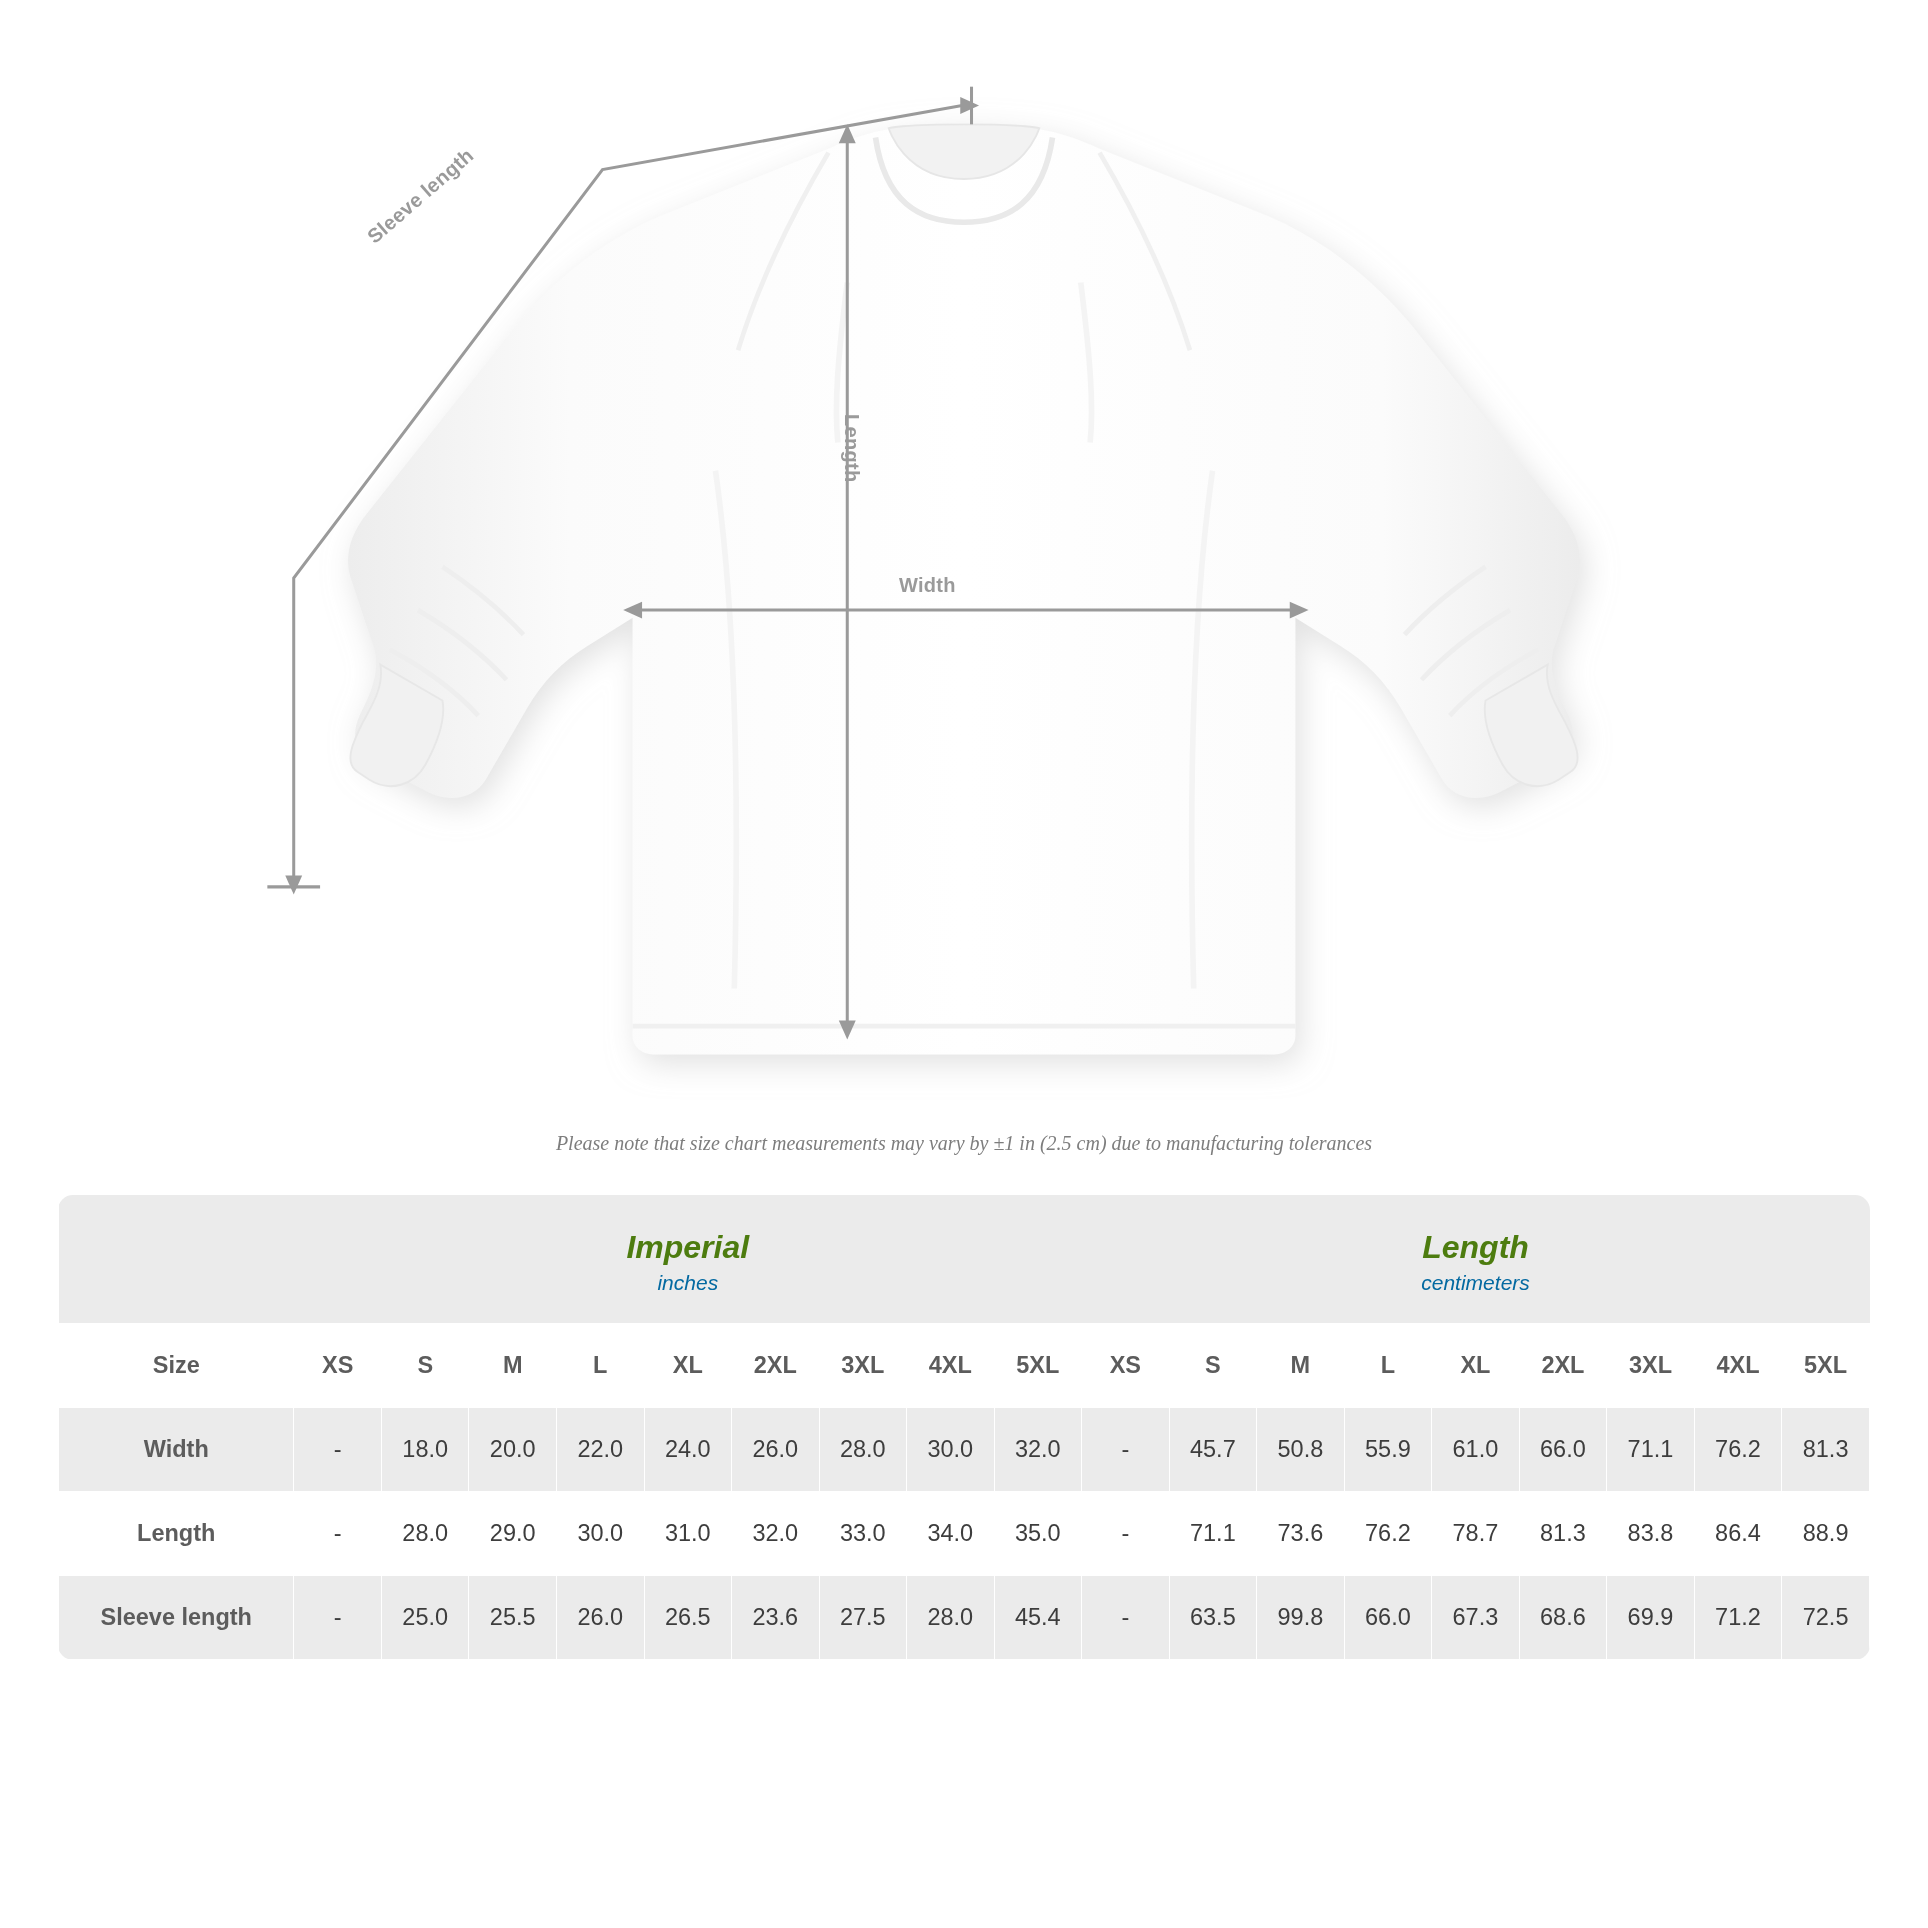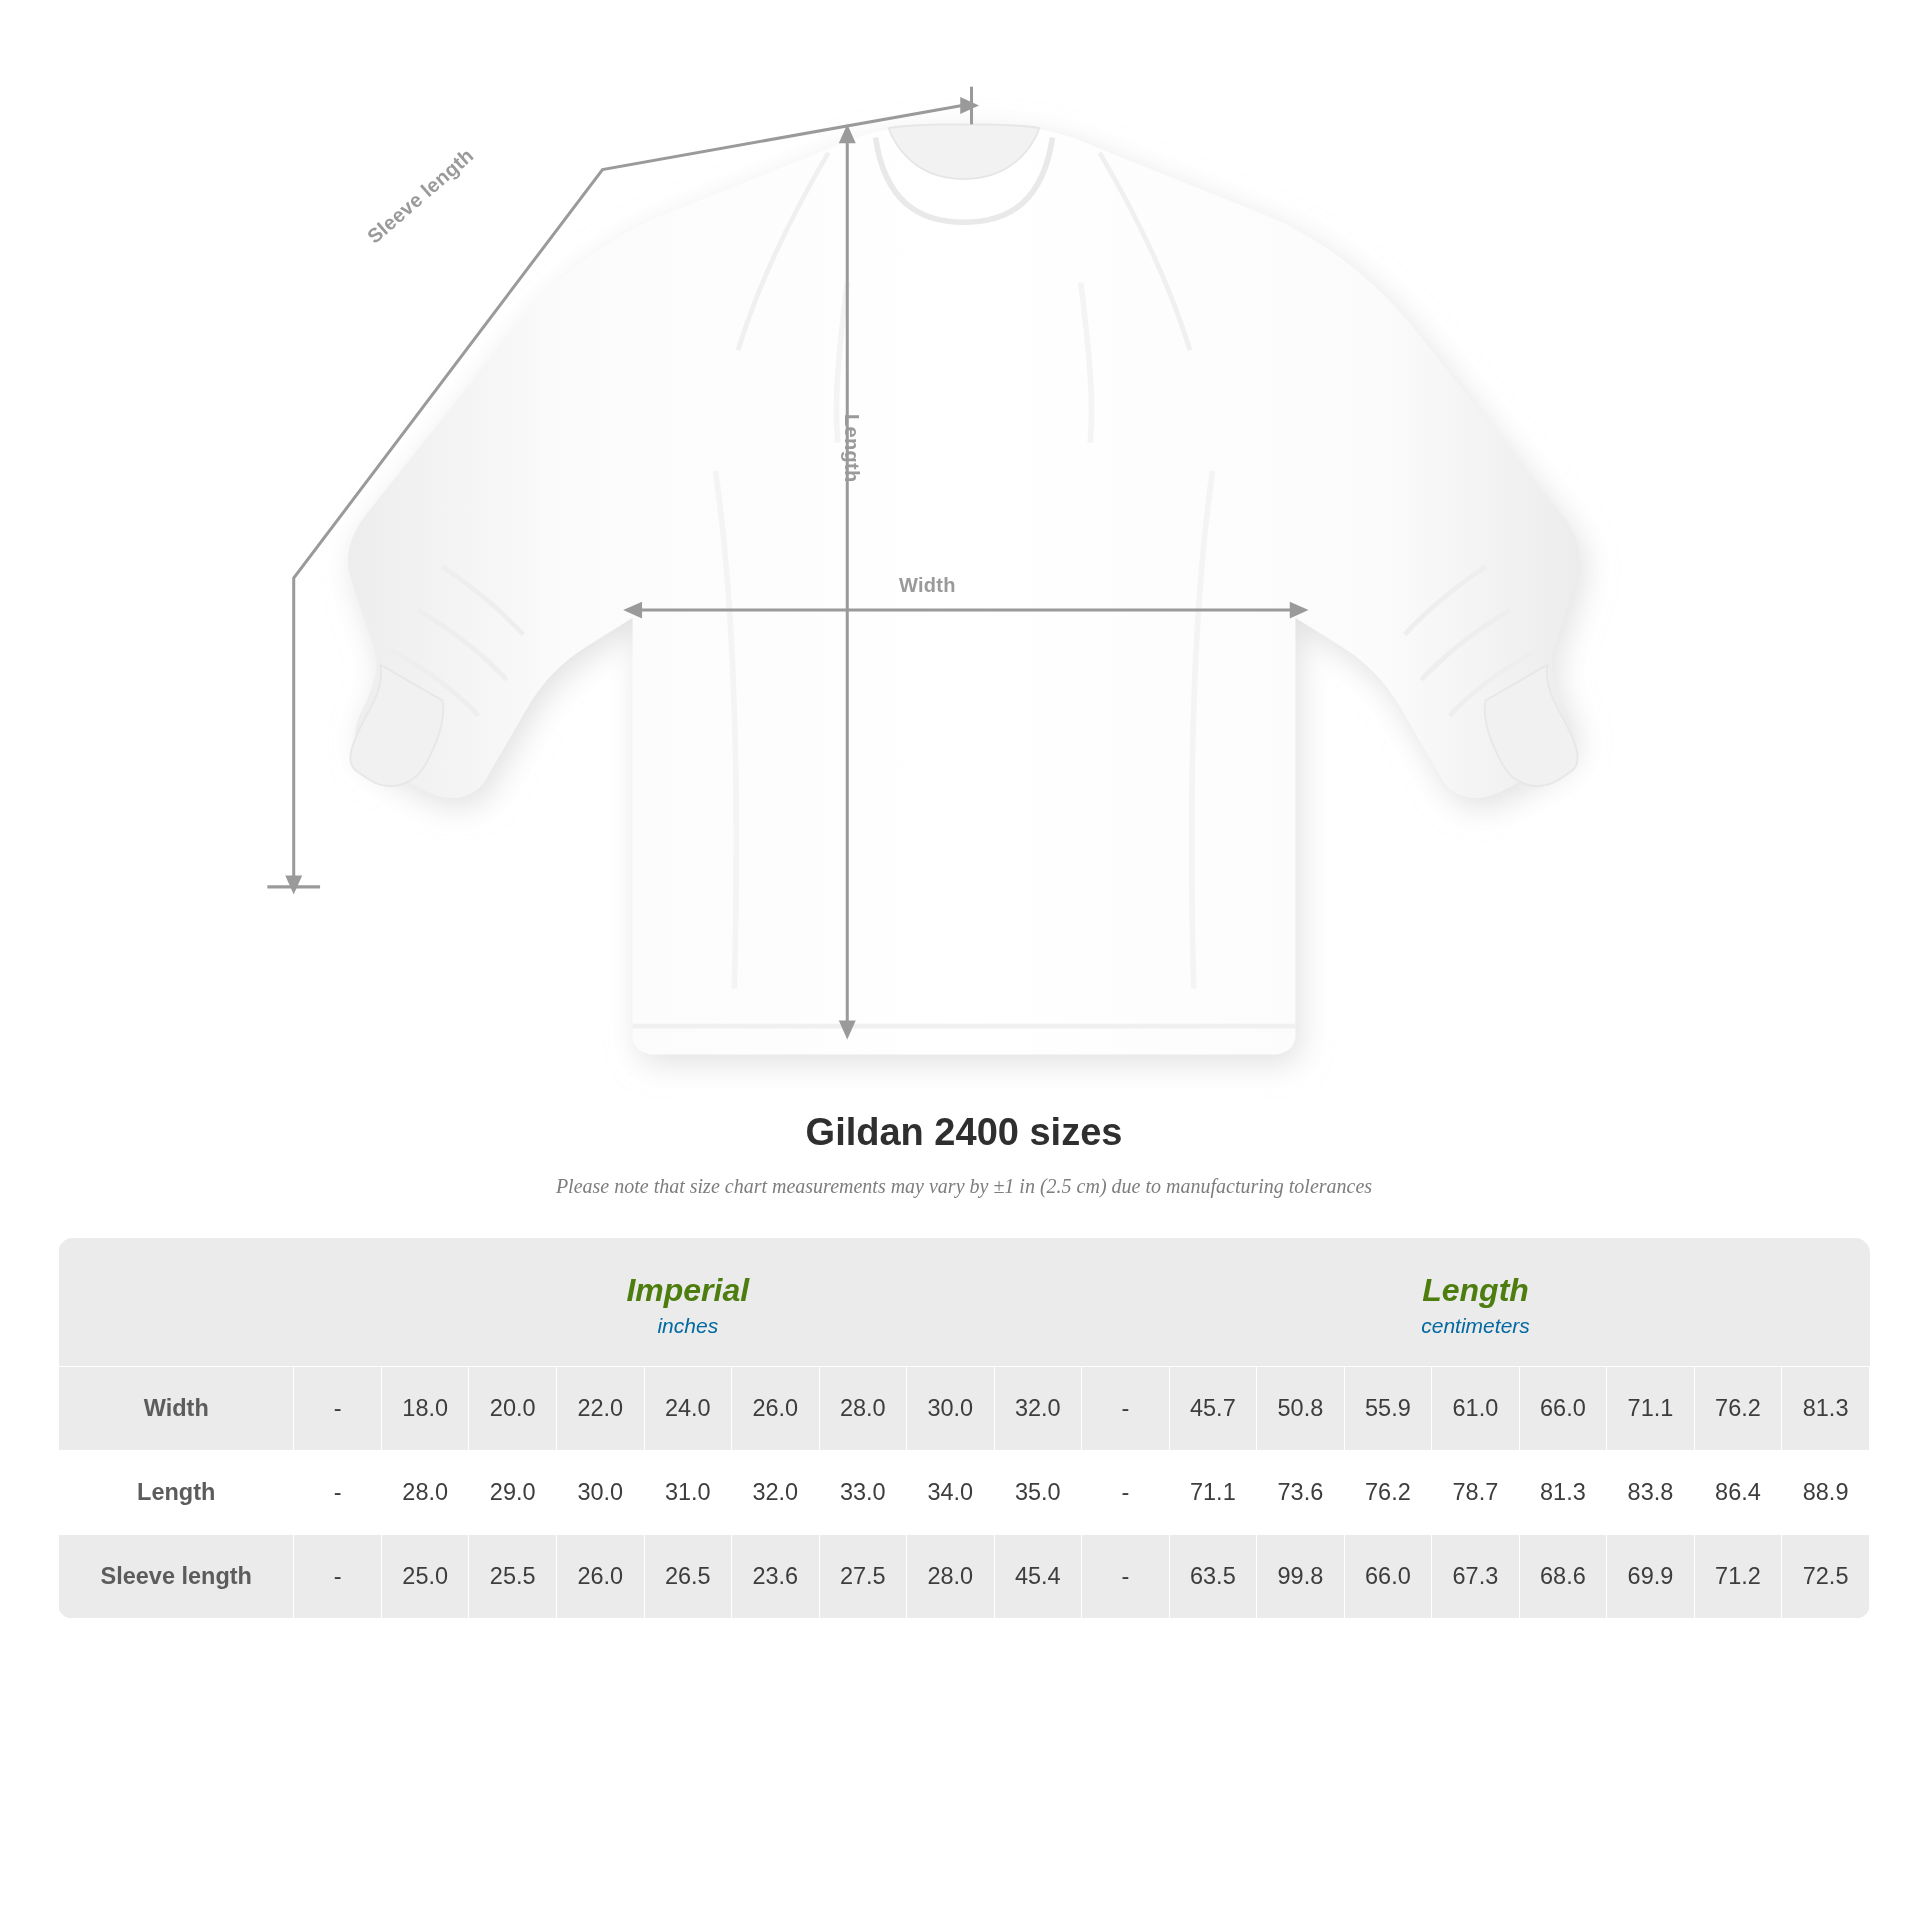--- a/index.html
+++ b/index.html
@@ -245,21 +245,20 @@
         <line x1="1032" y1="92" x2="1032" y2="132"></line>
         <line x1="284" y1="942" x2="340" y2="942"></line>
       </g>
     </svg>
 
     <div class="dim-label" id="label-sleeve">Sleeve length</div>
     <div class="dim-label" id="label-length">Length</div>
     <div class="dim-label" id="label-width">Width</div>
   </div>
 
-  <h1 id="chart-title">Gildan 2400 sizes</h1>
   <p id="chart-note">Please note that size chart measurements may vary by ±1 in (2.5 cm) due to manufacturing tolerances</p>
 
   <div id="table-wrap">
     <table>
       <colgroup>
         <col style="width:13.0%">
         <col span="18" style="width:4.833%">
       </colgroup>
       <tbody>
 
@@ -268,20 +267,41 @@
           <td colspan="9">
             <div class="unit-title">Imperial</div>
             <div class="unit-sub">inches</div>
           </td>
           <td colspan="9">
             <div class="unit-title">Length</div>
             <div class="unit-sub">centimeters</div>
           </td>
         </tr>
 
+        <tr class="size-row">
+          <td class="rowhead">Size</td>
+          <td>XS</td>
+          <td>S</td>
+          <td>M</td>
+          <td>L</td>
+          <td>XL</td>
+          <td>2XL</td>
+          <td>3XL</td>
+          <td>4XL</td>
+          <td>5XL</td>
+          <td>XS</td>
+          <td>S</td>
+          <td>M</td>
+          <td>L</td>
+          <td>XL</td>
+          <td>2XL</td>
+          <td>3XL</td>
+          <td>4XL</td>
+          <td>5XL</td>
+        </tr>
 
         <tr class="data-row shaded">
           <td class="rowhead">Width</td>
           <td>-</td>
           <td>18.0</td>
           <td>20.0</td>
           <td>22.0</td>
           <td>24.0</td>
           <td>26.0</td>
           <td>28.0</td>

